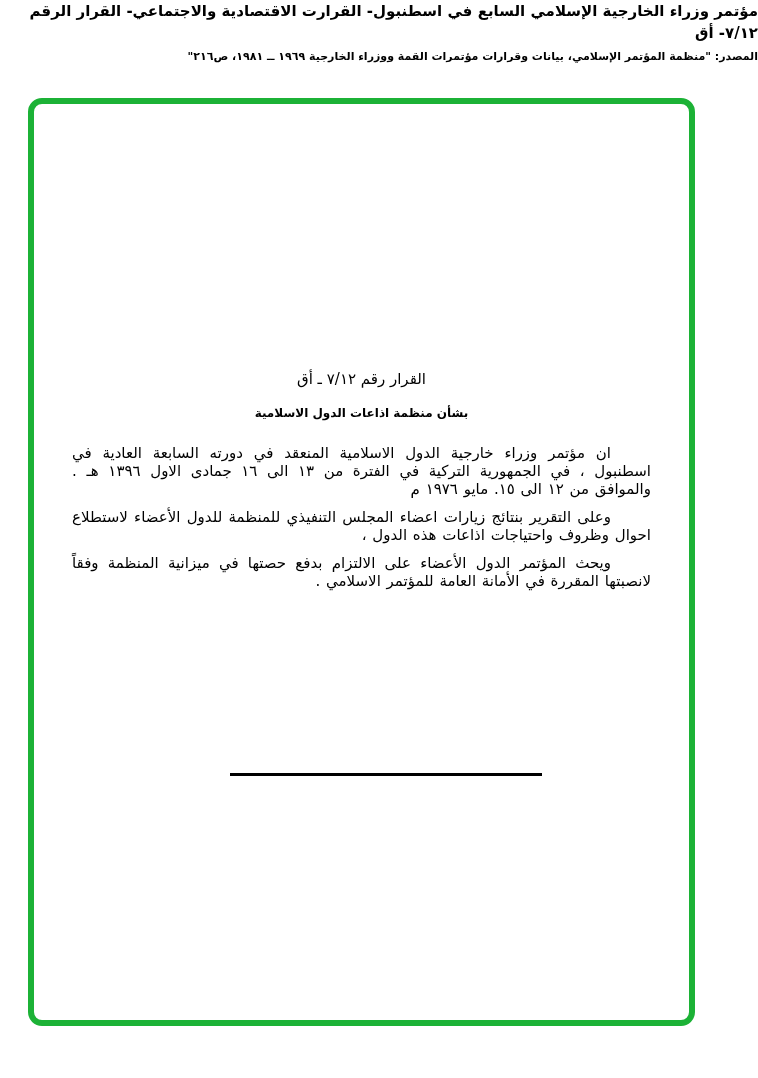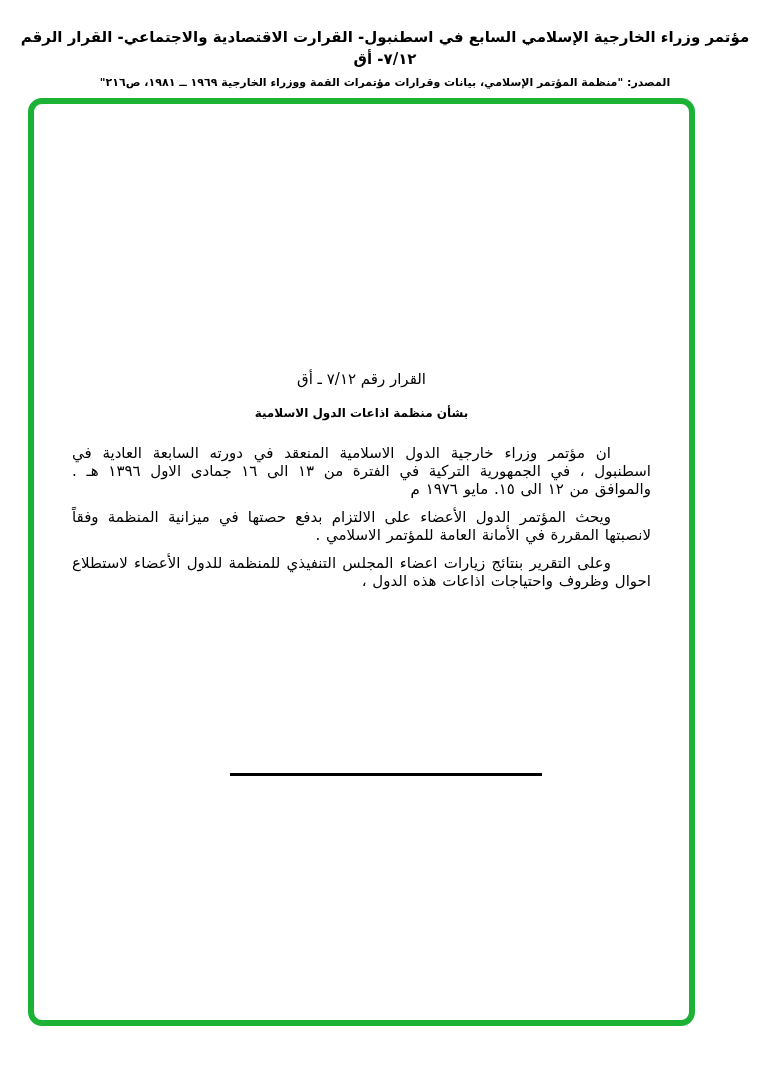--- a/index.html
+++ b/index.html
@@ -7,21 +7,21 @@
     width: 758px;
     height: 1078px;
     background: #ffffff;
     font-family: "DejaVu Sans", sans-serif;
     color: #000;
     overflow: hidden;
   }
   .page { position: relative; width: 758px; height: 1078px; direction: rtl; }
 
   
-  .doc-header { padding-top: 26px; text-align: center; direction: rtl; margin-left: 12px; }
+  .doc-header { direction: rtl; margin-left: 12px; }
   .doc-header .h-line1 {
     font-size: 15px; font-weight: bold; letter-spacing: 0; line-height: 22px;
   }
   .doc-header .h-line2 {
     font-size: 11px; font-weight: bold; margin-top: 5px; line-height: 16px;
   }
 
   
   .green-box {
     position: absolute;
@@ -72,20 +72,20 @@
     <div class="h-line1">مؤتمر وزراء الخارجية الإسلامي السابع في اسطنبول- القرارت الاقتصادية والاجتماعي- القرار الرقم ٧/١٢- أق</div>
     <div class="h-line2">المصدر: "منظمة المؤتمر الإسلامي، بيانات وقرارات مؤتمرات القمة ووزراء الخارجية ١٩٦٩ ــ ١٩٨١، ص٢١٦"</div>
   </div>
 
   <div class="green-box" style="border-color: rgb(28, 178, 54);">
     <div class="box-content">
       <div class="decision-number">القرار رقم ٧/١٢ ـ أق</div>
       <div class="decision-subject">بشأن منظمة اذاعات الدول الاسلامية</div>
 
       <p class="para">ان مؤتمر وزراء خارجية الدول الاسلامية المنعقد في دورته السابعة العادية في اسطنبول ، في الجمهورية التركية في الفترة من ١٣ الى ١٦ جمادى الاول ١٣٩٦ هـ . والموافق من ١٢ الى ١٥. مايو ١٩٧٦ م</p>
+      <p class="para">وعلى التقرير بنتائج زيارات اعضاء المجلس التنفيذي للمنظمة للدول الأعضاء لاستطلاع احوال وظروف واحتياجات اذاعات هذه الدول ،</p>
       <p class="para">ويحث المؤتمر الدول الأعضاء على الالتزام بدفع حصتها في ميزانية المنظمة وفقاً لانصبتها المقررة في الأمانة العامة للمؤتمر الاسلامي .</p>
-      <p class="para">وعلى التقرير بنتائج زيارات اعضاء المجلس التنفيذي للمنظمة للدول الأعضاء لاستطلاع احوال وظروف واحتياجات اذاعات هذه الدول ،</p>
     </div>
 
     <div class="separator-line"></div>
   </div>
 
 </div>
 
 </body></html>

